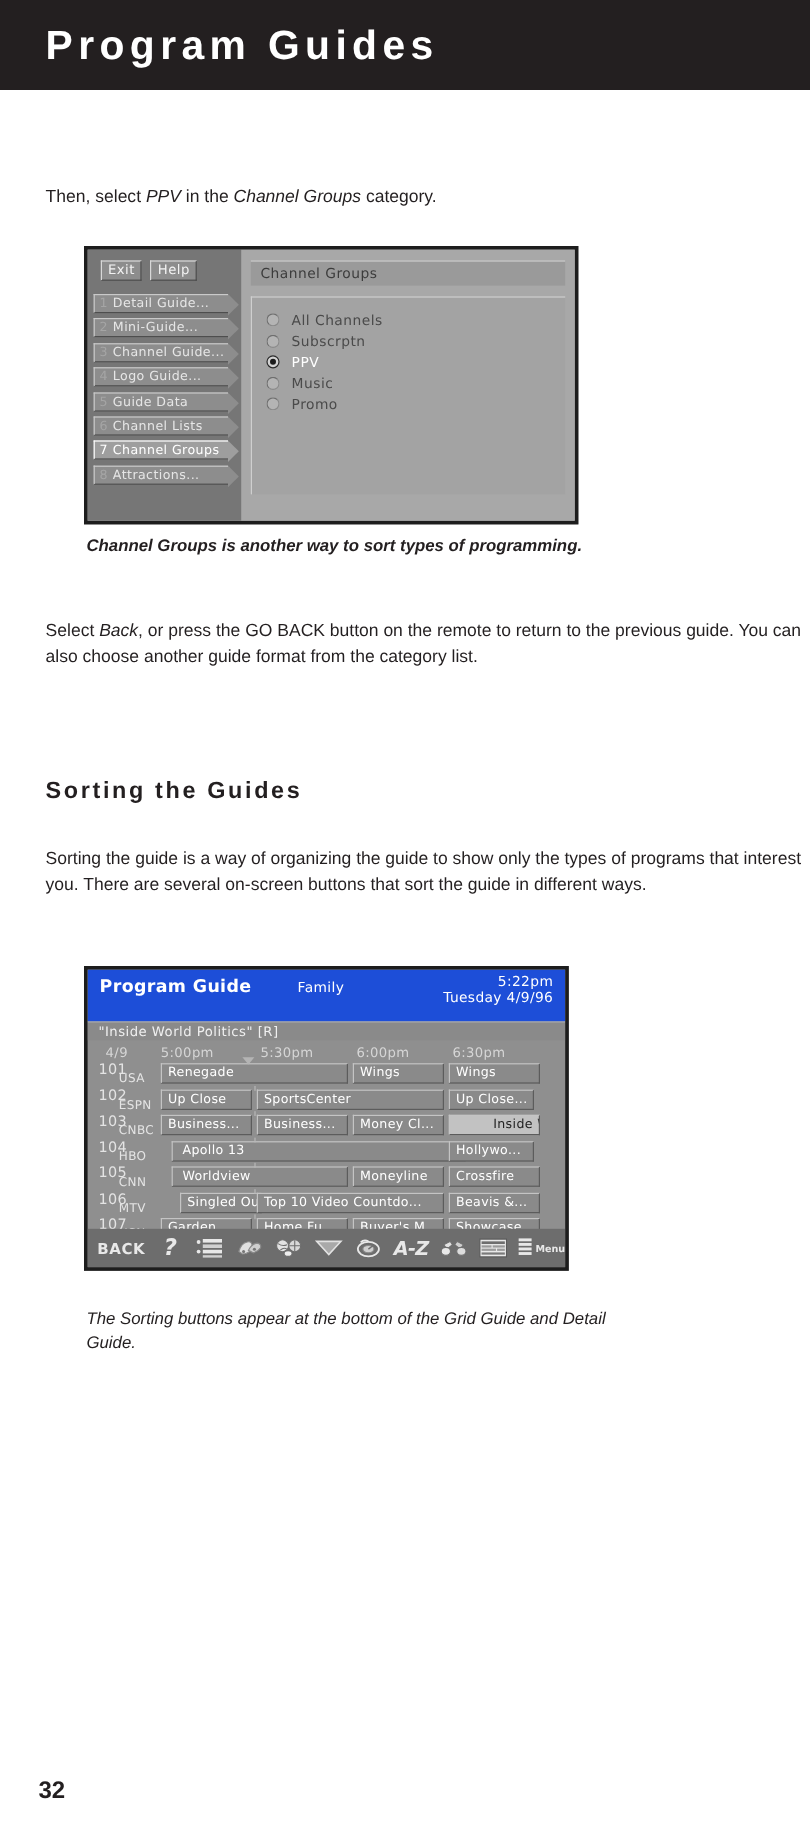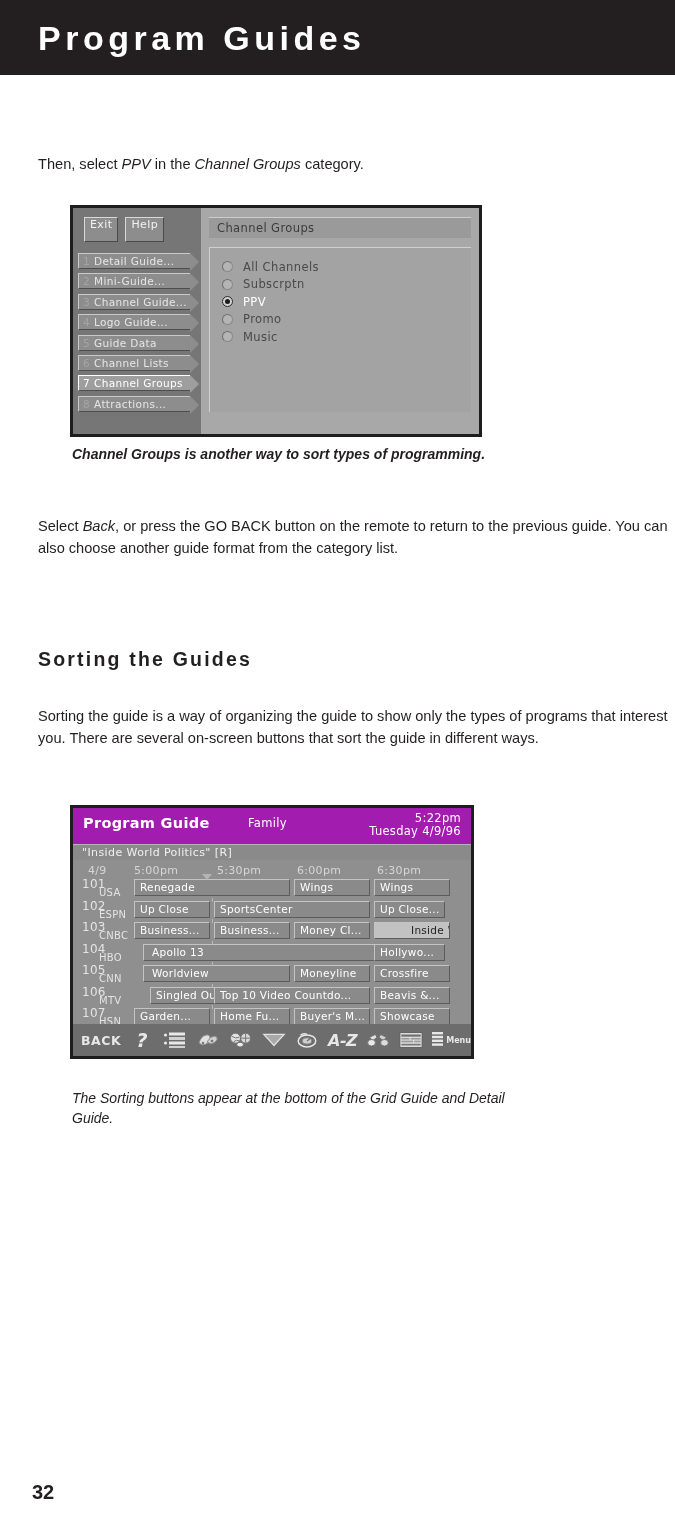--- a/index.html
+++ b/index.html
@@ -78,21 +78,21 @@
     display: flex; gap: 7px;
     padding: 9px 0 0 11px;
   }
   .cg-btn {
     background: #8d8d8d;
     border: 1px solid #d8d8d8;
     border-right-color: #4a4a4a;
     border-bottom-color: #4a4a4a;
     color: #f2f2f2;
     font-size: 11px;
-    padding: 1px 5px 10px 5px;
+    padding: 1px 5px 2px 5px;
     line-height: 12px;
     letter-spacing: .4px;
   }
   .cg-menu { margin-top: 11px; padding-left: 5px; }
   .cg-item {
     position: relative;
     height: 16px;
     margin-bottom: 4.4px;
     background: #8d8d8d;
     border-top: 1px solid #c9c9c9;
@@ -175,22 +175,22 @@
   
   #shot-program-guide {
     left: 70px; top: 805px;
     width: 404px; height: 254px;
     background: #8f8f8f;
     border: 3px solid #1d1d1d;
     font-family: "DejaVu Sans", sans-serif;
     overflow: hidden;
   }
   .pg-header {
-    height: 36px;
-    background: #a21caf;
+    height: 43px;
+    background: #1d4ed8;
     position: relative;
     color: #ffffff;
   }
   .pg-h-title {
     position: absolute; left: 10px; top: 7px;
     font-size: 14.5px; font-weight: bold;
     letter-spacing: .3px;
   }
   .pg-h-cat {
     position: absolute; left: 175px; top: 8px;
@@ -377,25 +377,25 @@
           <div class="cg-radio-row">
             <span class="cg-radio"></span>
             <span>Subscrptn</span>
           </div>
           <div class="cg-radio-row on">
             <span class="cg-radio on"></span>
             <span>PPV</span>
           </div>
           <div class="cg-radio-row">
             <span class="cg-radio"></span>
-            <span>Promo</span>
+            <span>Music</span>
           </div>
           <div class="cg-radio-row">
             <span class="cg-radio"></span>
-            <span>Music</span>
+            <span>Promo</span>
           </div>
         </div>
     </div>
   </div>
 </div>
 
 <p class="caption abs" style="left:72px; top:444px; width:420px;font-weight:bold;">Channel Groups is another way to sort types of programming.</p>
 
 <p class="para abs" style="left:38px; top:515px; width:640px;"><span>Select </span><em>Back</em><span>, or press the GO BACK button on the remote to return to the previous guide. You can also choose another guide format from the category list.</span></p>
 

